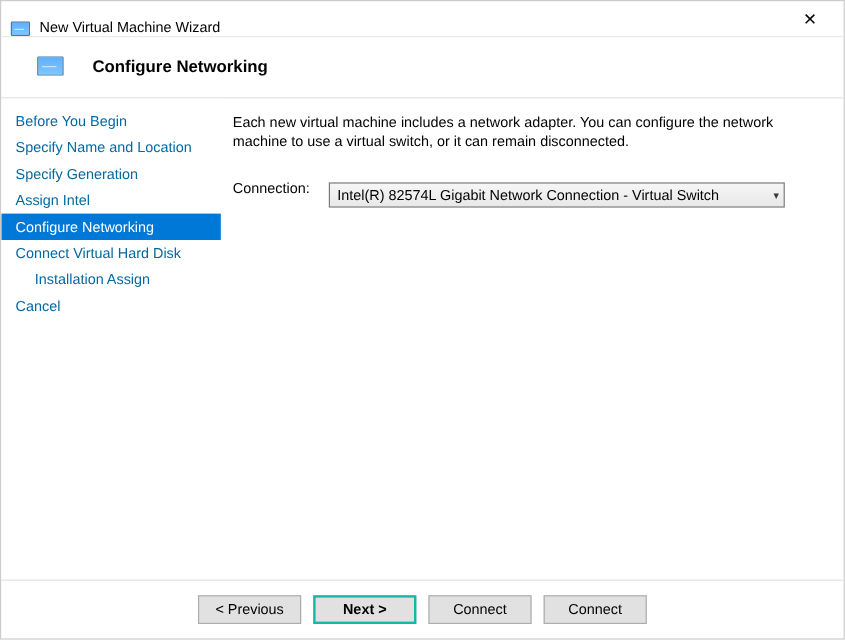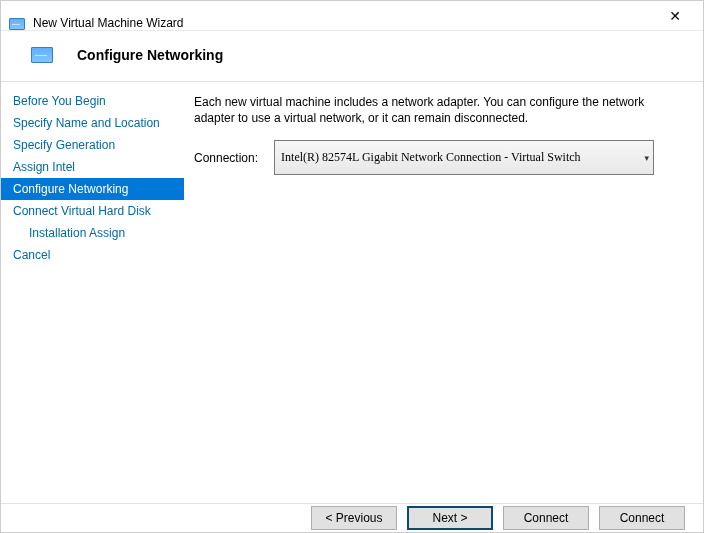--- a/index.html
+++ b/index.html
@@ -111,62 +111,64 @@
     margin-bottom: 14px;
   }
   .connrow {
     display:flex;
     align-items:center;
     gap: 16px;
   }
   .connrow label { white-space:nowrap; }
   .dropdown {
     flex:1;
-    height: 35px;
+    height: 21px;
     border: 1px solid #7a7a7a;
     background: linear-gradient(#f6f6f6,#e8e8e8);
-    font-family: Liberation Serif, serif;
+    font-family: Liberation Sans, sans-serif;
     font-size: 12px;
     display:flex;
     align-items:center;
     justify-content:space-between;
     padding: 0 4px 0 6px;
     max-width: 380px;
+    margin-top: 12px;
   }
   .dropdown .dd-text{
     white-space:nowrap; overflow:hidden; text-overflow:ellipsis;
   }
   .dropdown .chev {
     font-size: 9px;
     color:#3a3a3a;
     padding-left:6px;
   }
 
   
   .footer {
     border-top: 1px solid #e1e1e1;
-    padding: 2px 18px;
-    display:flex;
-    justify-content:flex-end;
+    padding: 12px 18px;
+    display:flex;
+    justify-content:center;
     gap: 10px;
   }
   .btn {
     min-width: 86px;
     height: 24px;
     border: 1px solid #adadad;
     background: #e1e1e1;
     font-family: inherit;
     font-size: 12px;
     display:flex; align-items:center; justify-content:center;
     padding: 0 10px;
     cursor: pointer;
   }
   .btn.default {
-    border: 2px solid #0c4a6e;
+    border: 2px solid #14b8a6;
     background: #e1e1e1;
+    font-weight: bold;
   }
 </style>
 </head>
 <body>
 
 <div class="titlebar">
   <div class="title-icon"></div>
   <div class="title-text">New Virtual Machine Wizard</div>
   <div class="close">
     <span>✕</span>
@@ -183,21 +185,21 @@
       <div class="step"><span>Before You Begin</span></div>
       <div class="step"><span>Specify Name and Location</span></div>
       <div class="step"><span>Specify Generation</span></div>
       <div class="step"><span>Assign Intel</span></div>
       <div class="step selected"><span>Configure Networking</span></div>
       <div class="step"><span>Connect Virtual Hard Disk</span></div>
       <div class="step sub"><span>Installation Assign</span></div>
       <div class="step"><span>Cancel</span></div>
     </div>
   <div class="content">
-    <div class="desc">Each new virtual machine includes a network adapter. You can configure the network adapter to use a virtual network, or it can remain disconnected.</div>
+    <div class="desc">Each new virtual machine includes a network adapter. You can configure the network machine to use a virtual switch, or it can remain disconnected.</div>
     <div class="connrow">
       <label>Connection:</label>
       <div class="dropdown">
         <span class="dd-text">Intel(R) 82574L Gigabit Network Connection - Virtual Switch</span>
         <span class="chev">▾</span>
       </div>
     </div>
   </div>
 </div>
 

